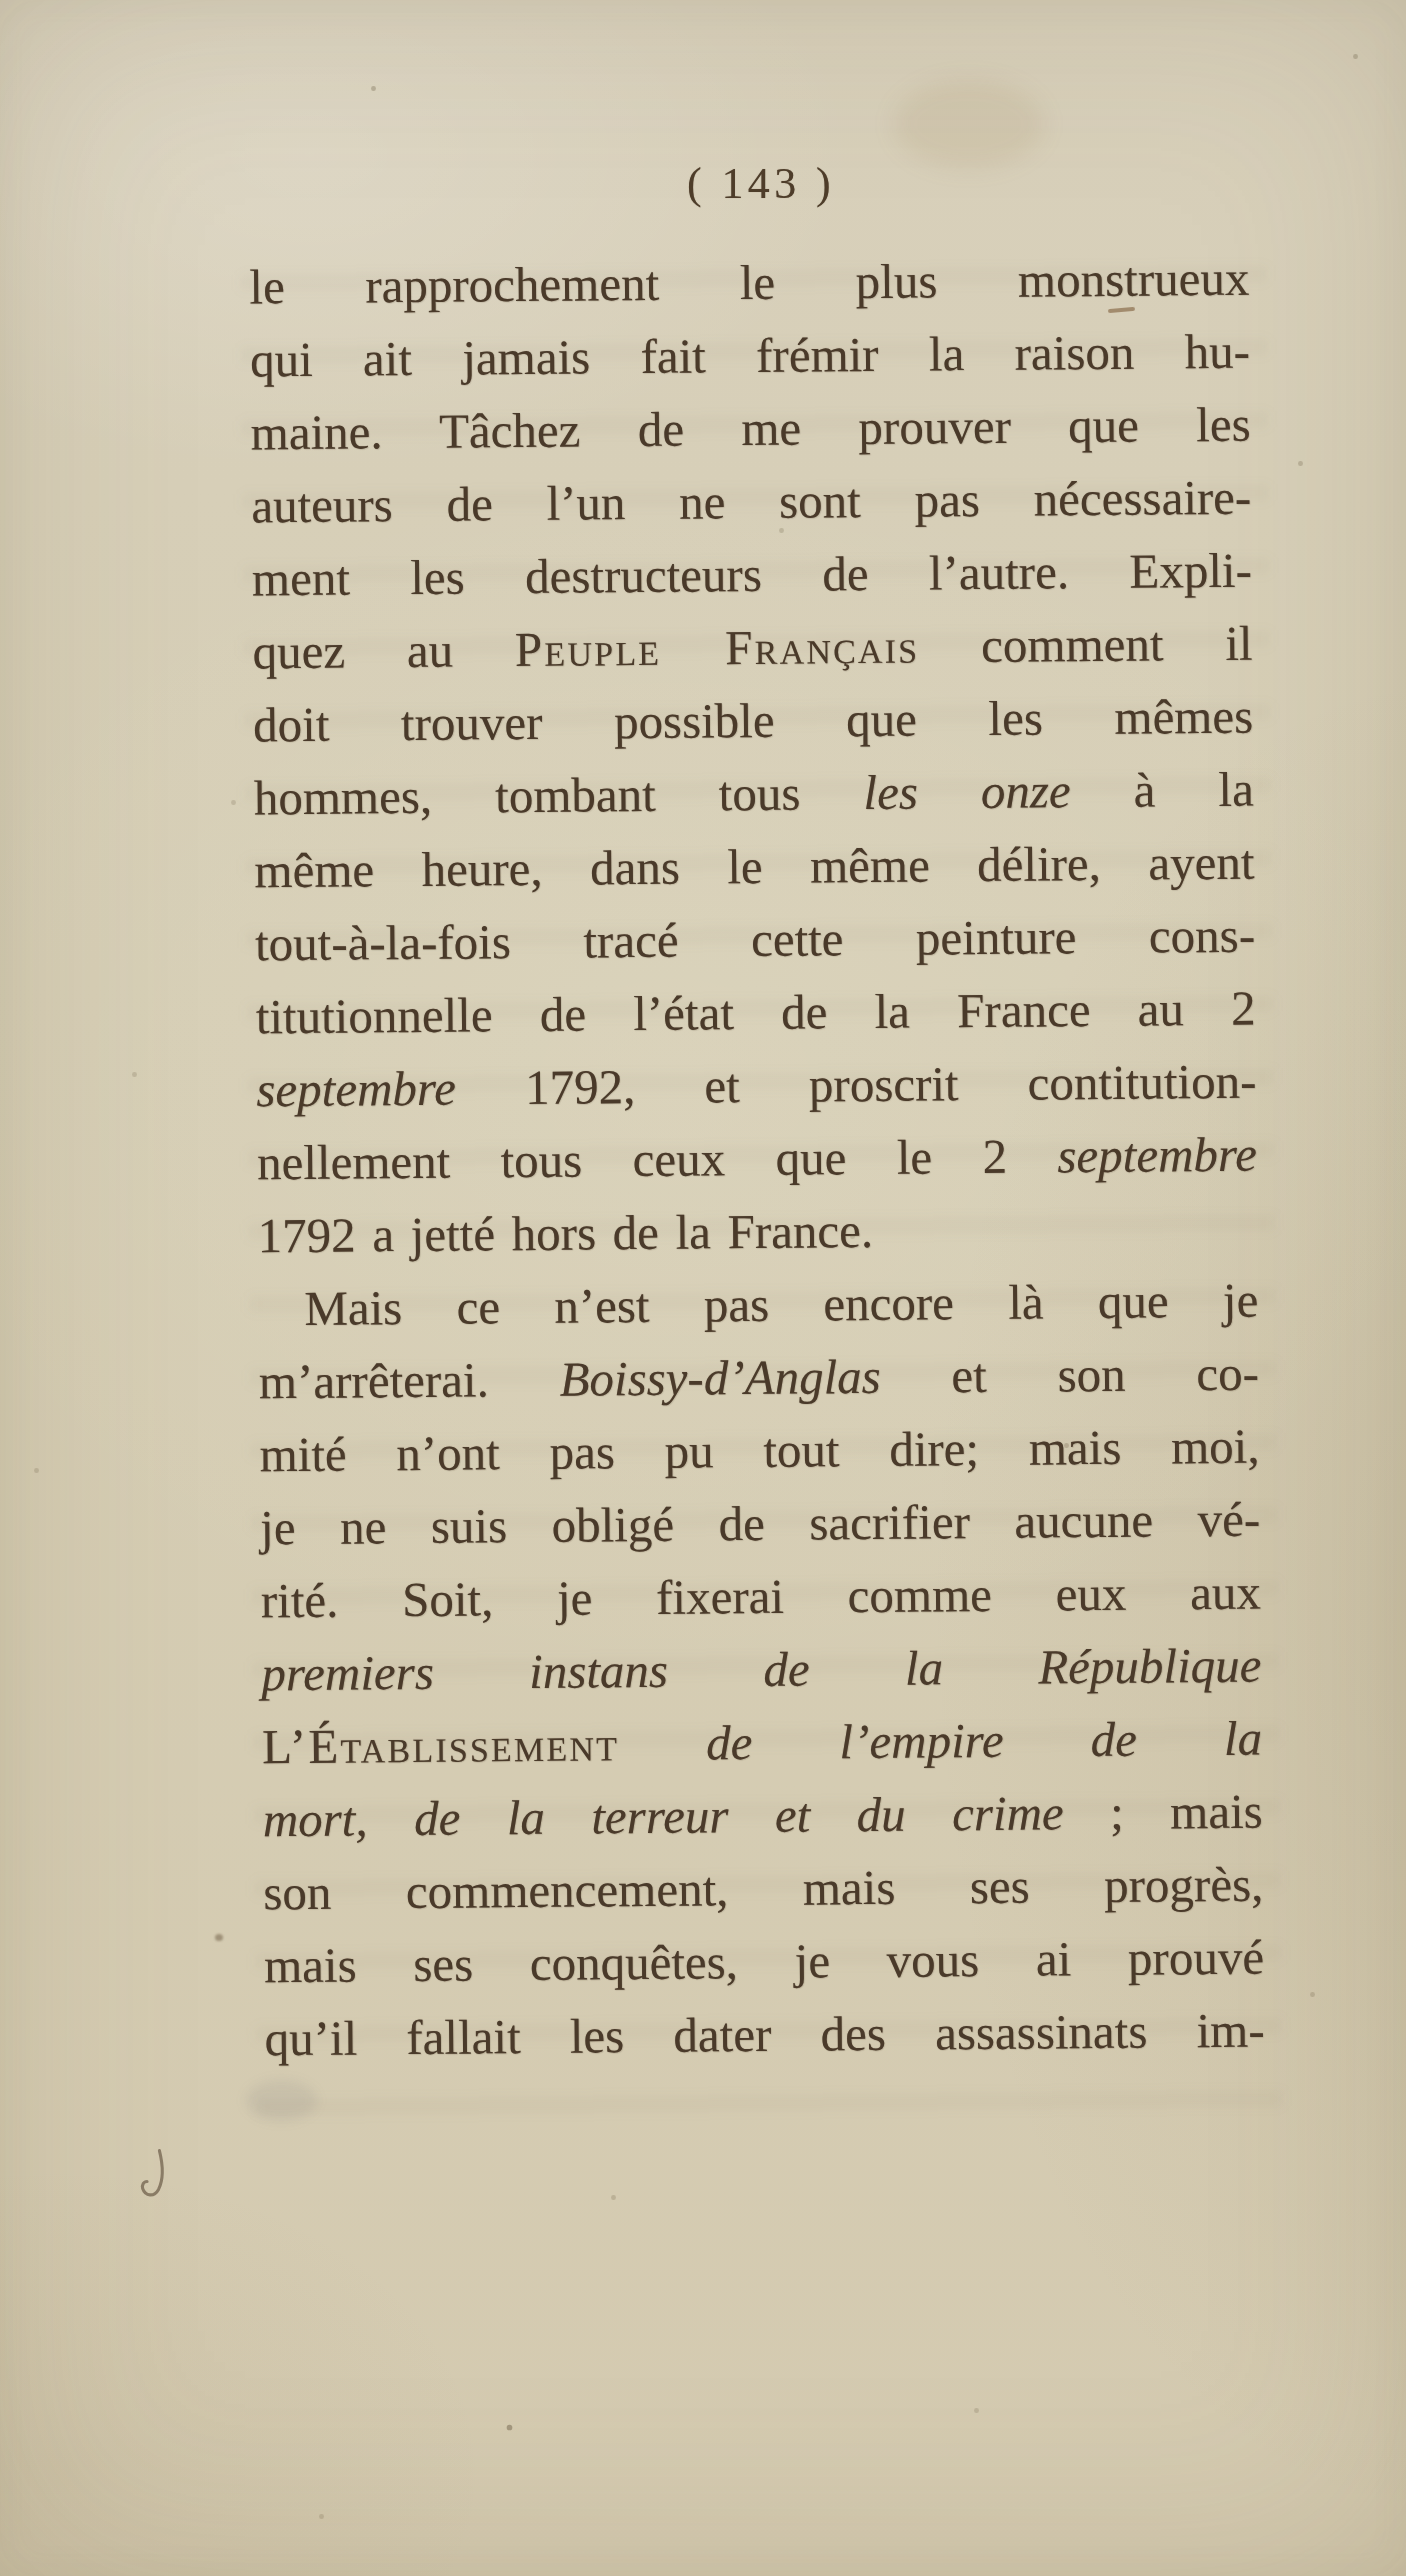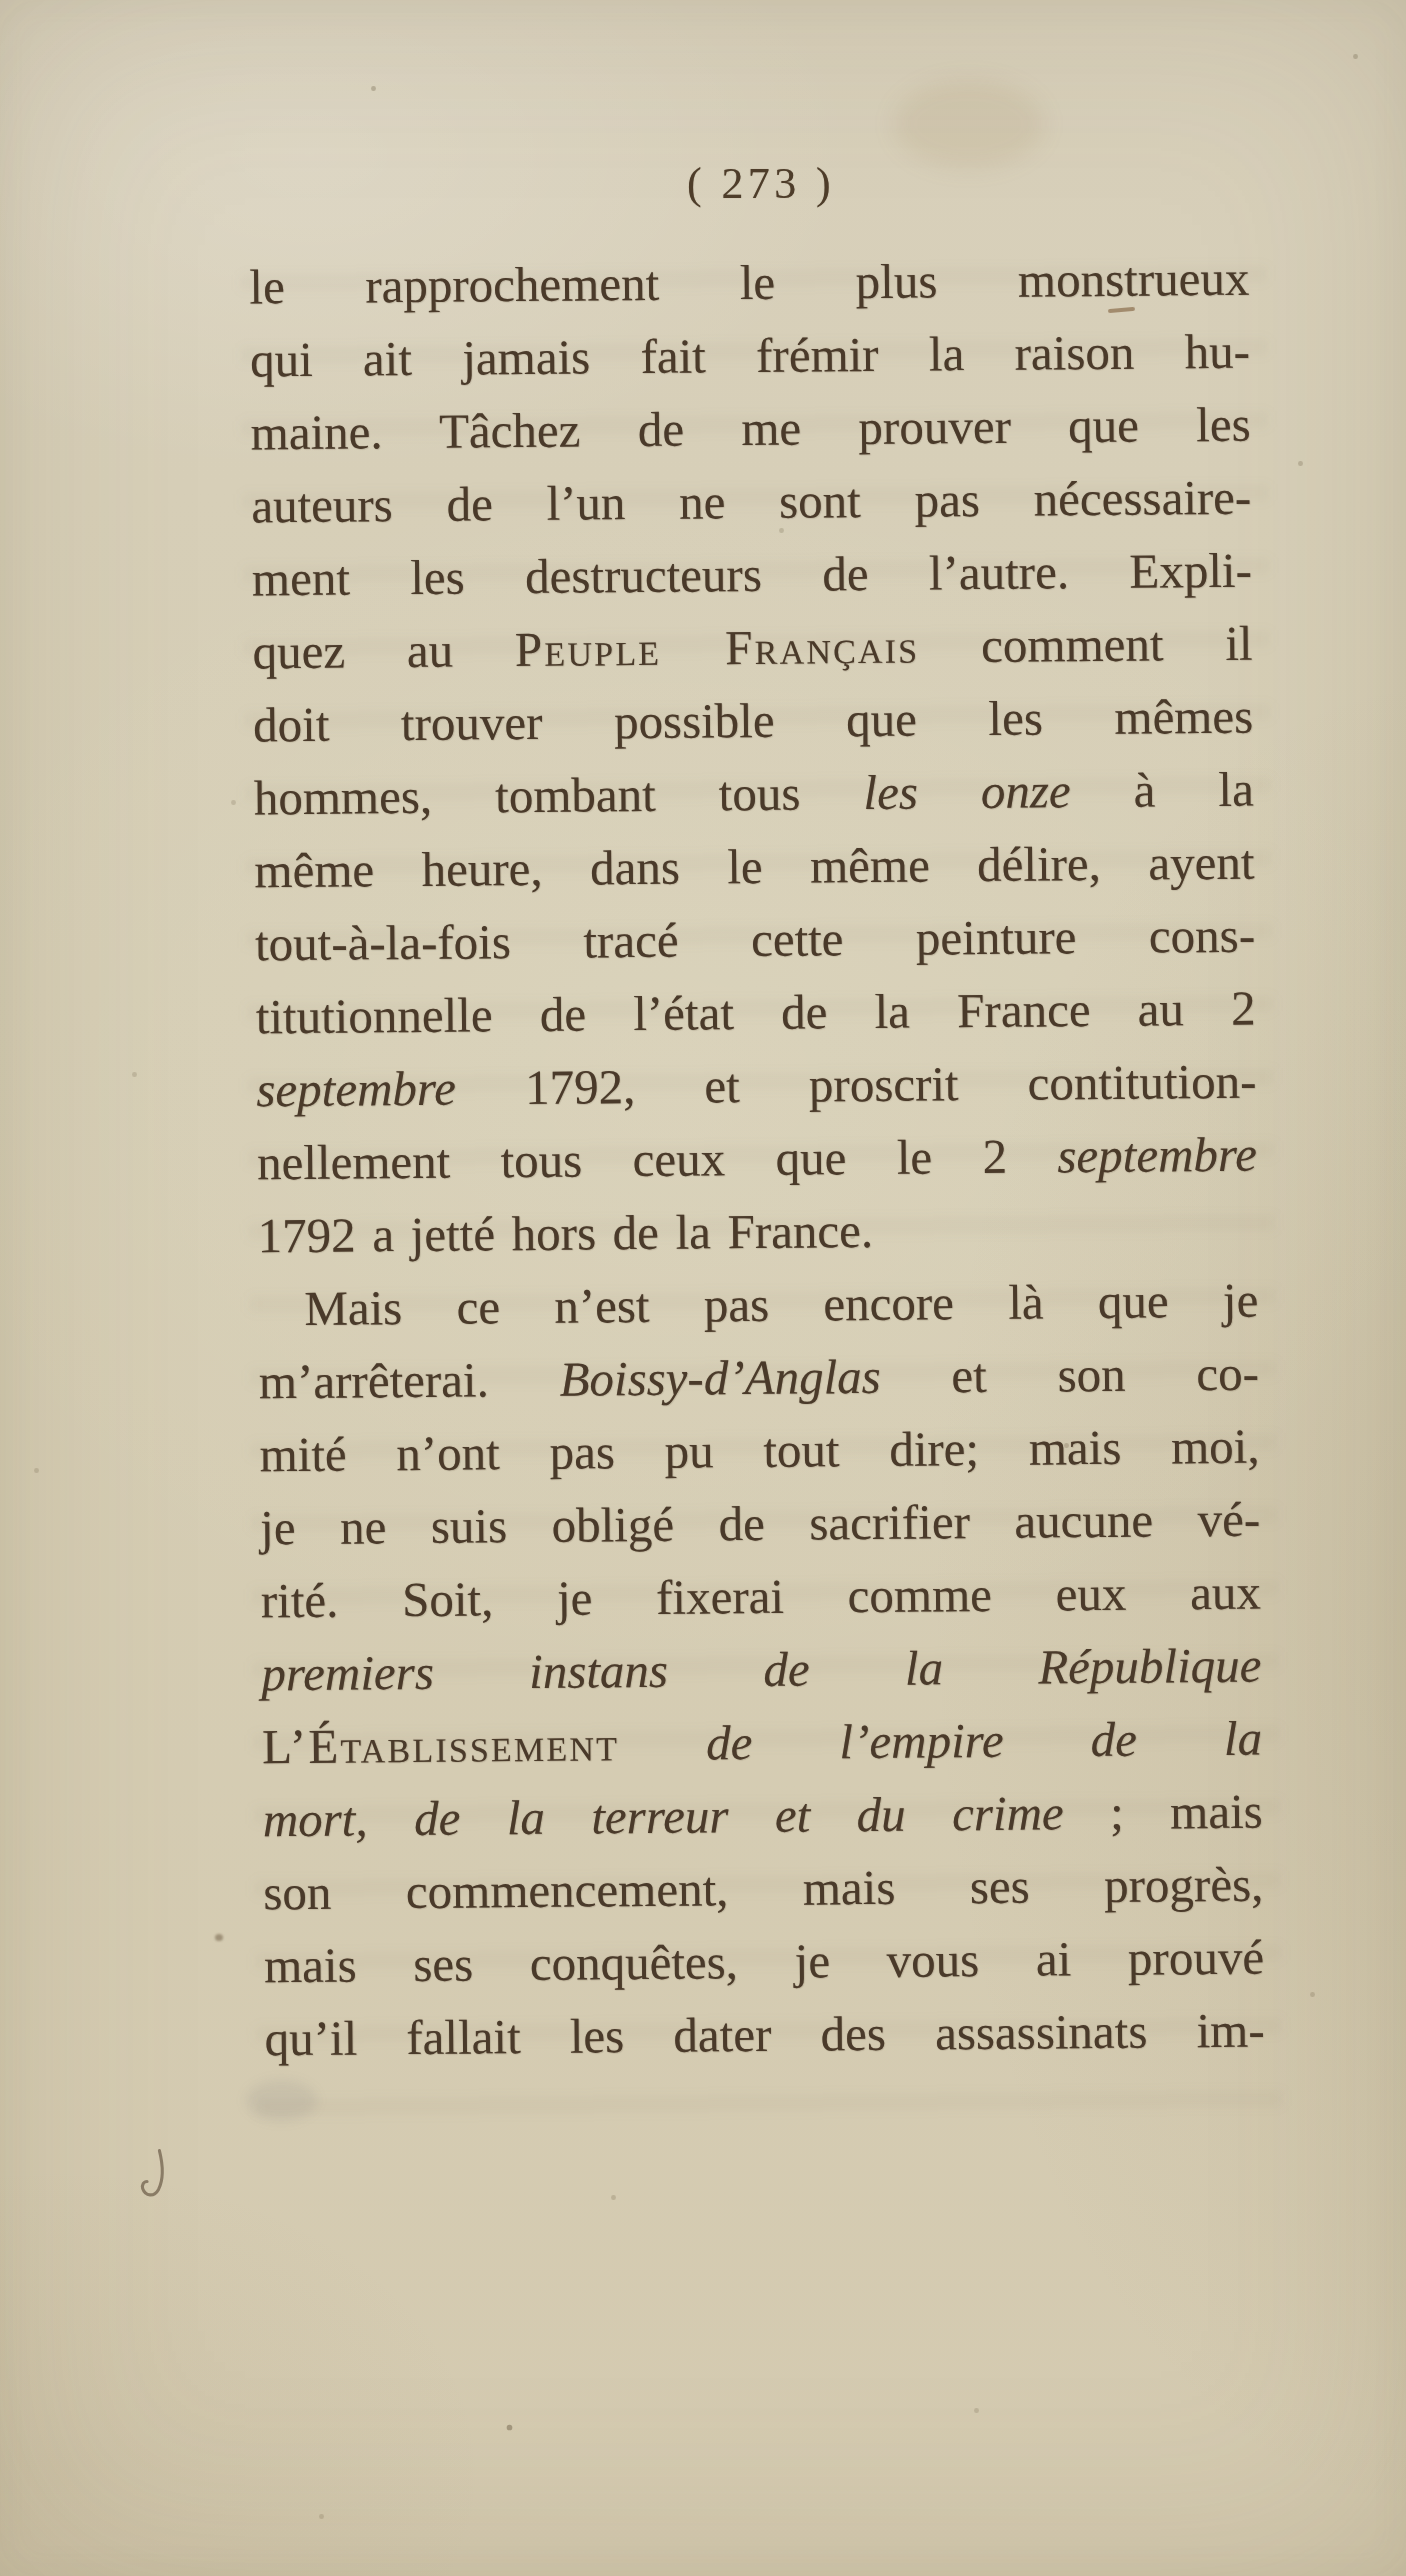--- a/index.html
+++ b/index.html
@@ -159,21 +159,21 @@
       35px 1469px 0 0.9px rgba(100,85,60,0.20);
   }
 </style>
 </head>
 <body>
 
 <div class="paper"></div>
 <div class="showthrough"></div>
 <div class="stain-top"></div>
 
-<div class="header">( 273 )</div>
+<div class="header">( 143 )</div>
 
 <div class="text-block">
     <div class="line"><span>le rapprochement le plus monstrueux</span></div>
     <div class="line"><span>qui ait jamais fait frémir la raison hu-</span></div>
     <div class="line"><span>maine. Tâchez de me prouver que les</span></div>
     <div class="line"><span>auteurs de l’un ne sont pas nécessaire-</span></div>
     <div class="line"><span>ment les destructeurs de l’autre. Expli-</span></div>
     <div class="line"><span>quez au </span><span class="sc">Peuple Français</span><span> comment il</span></div>
     <div class="line"><span>doit trouver possible que les mêmes</span></div>
     <div class="line"><span>hommes, tombant tous </span><span class="it">les onze</span><span> à la</span></div>

